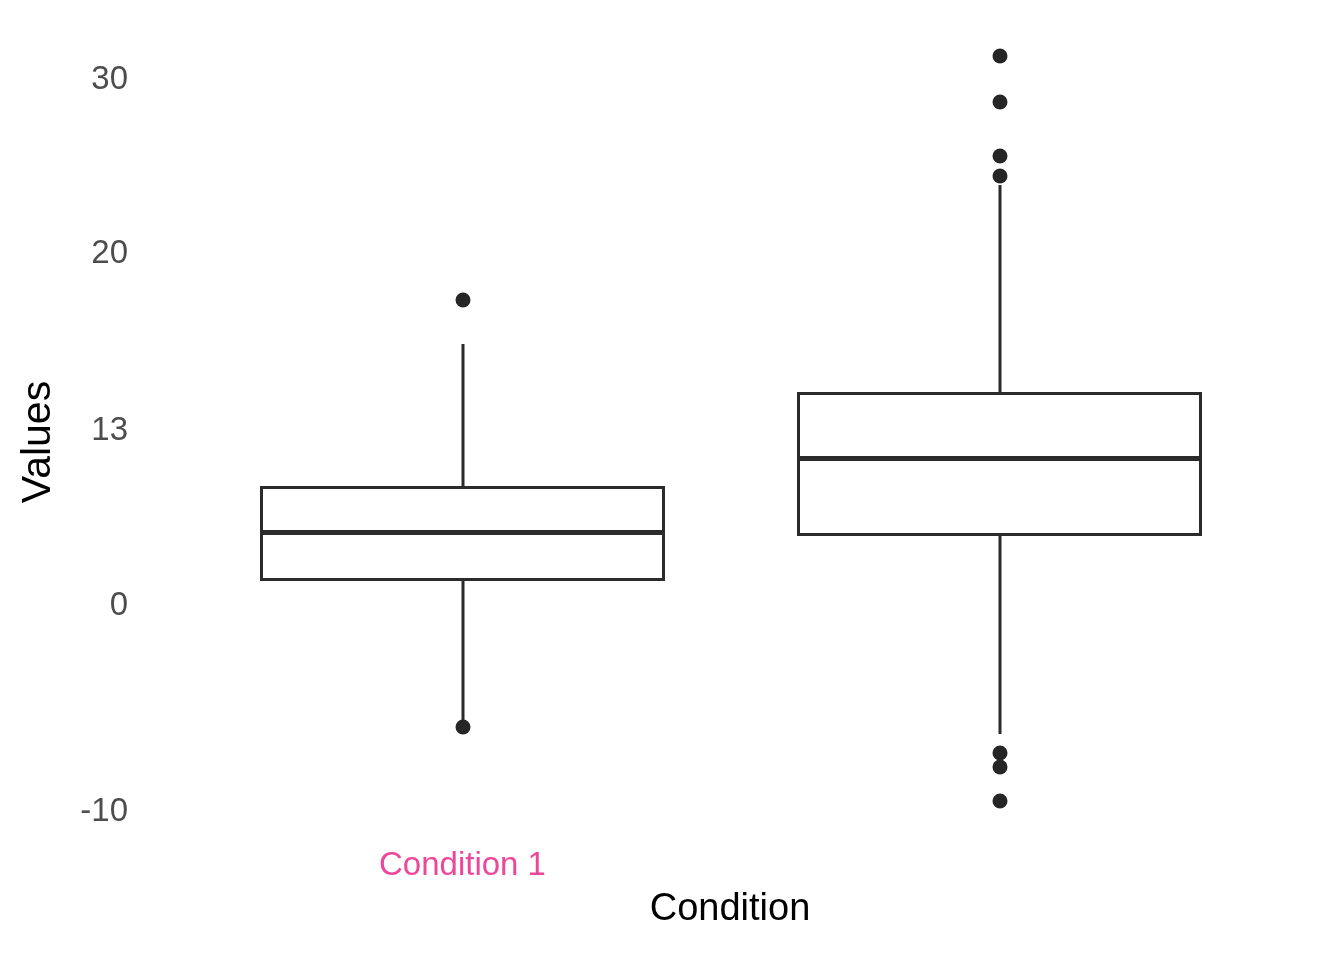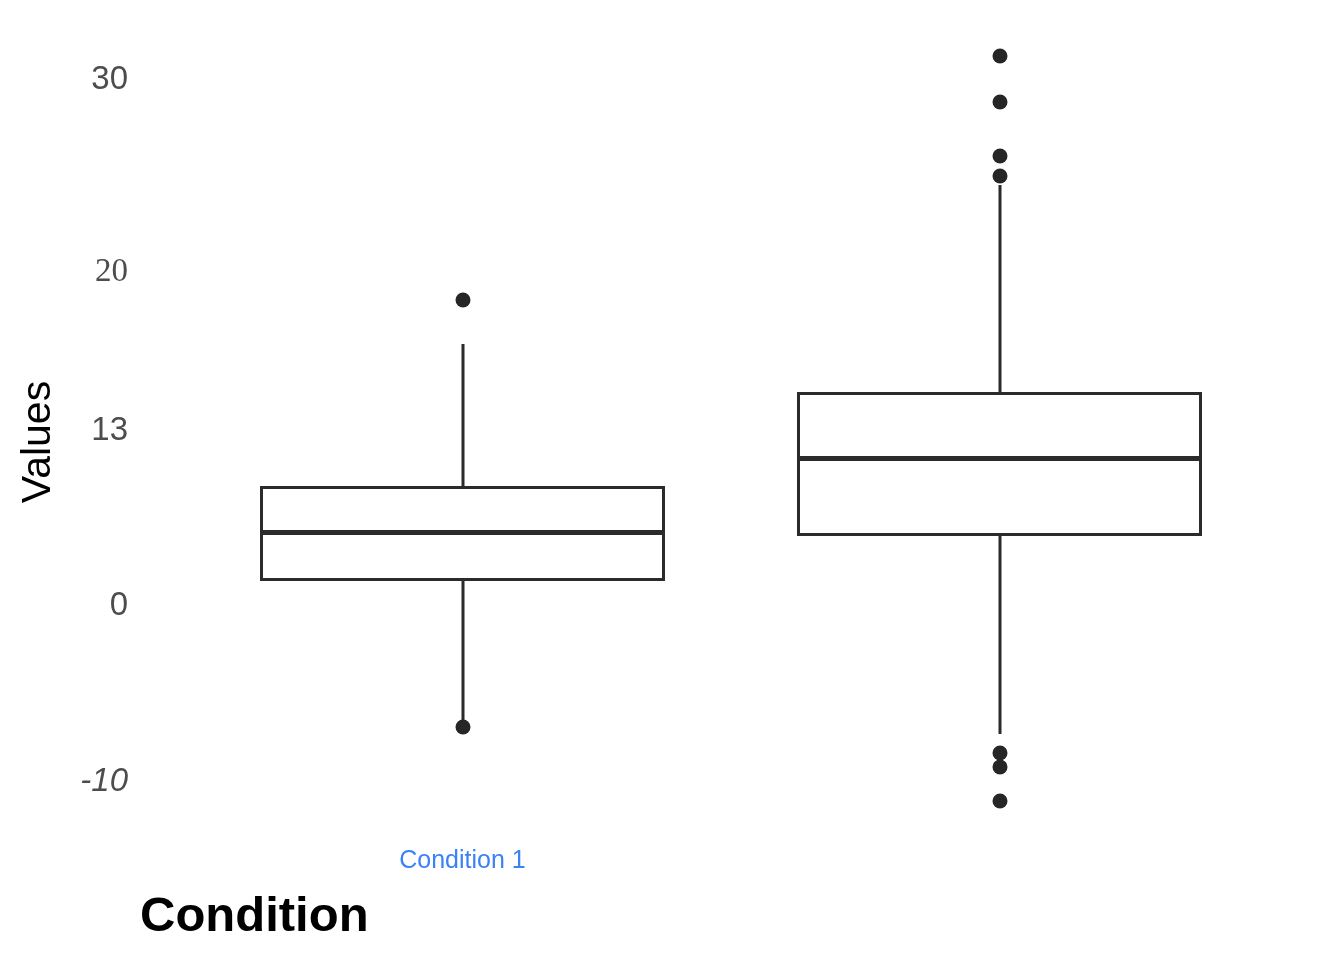--- a/index.html
+++ b/index.html
@@ -34,44 +34,43 @@
     font-size: 41px;
     color: #000000;
     letter-spacing: 0px;
     white-space: nowrap;
   }
   .axis-title-x {
     position: absolute;
     left: 140px;
     top: 886px;
     width: 1180px;
-    text-align: left;
-    font-size: 49px;
+    text-align: center;
+    font-size: 38px;
     color: #000000;
     white-space: nowrap;
-    font-weight: bold;
   }
   
   .ytick {
     position: absolute;
     right: 1216px; 
     width: 120px;
     text-align: right;
     font-size: 33px;
     color: #4d4d4d;
     white-space: nowrap;
     transform: translateY(-50%);
   }
   .xtick {
     position: absolute;
     top: 845px;
     width: 400px;
     text-align: center;
-    font-size: 25px;
-    color: #3b82f6;
+    font-size: 33px;
+    color: #ec4899;
     white-space: nowrap;
   }
   
   .boxgroup { position: absolute; left: 0; top: 0; }
   .whisker {
     position: absolute;
     width: 3px;
     background: #2b2b2b;
     transform: translateX(-1.5px);
   }
@@ -96,24 +95,24 @@
   }
 </style>
 </head>
 <body>
 
 <div id="plot-root">
 
   <div class="axis-title-y">Values</div>
 
   <div class="ytick" id="ytick-0" style="top: 77.5px;">30</div>
-  <div class="ytick" id="ytick-1" style="top: 270px; font-family: Liberation Serif, serif;">20</div>
+  <div class="ytick" id="ytick-1" style="top: 252px;">20</div>
   <div class="ytick" id="ytick-2" style="top: 428.5px;">13</div>
   <div class="ytick" id="ytick-3" style="top: 604px;">0</div>
-  <div class="ytick" id="ytick-4" style="top: 780px; font-style: italic;">-10</div>
+  <div class="ytick" id="ytick-4" style="top: 810px;">-10</div>
 
   <div id="panel" style="position:absolute;left:0;top:0;width:1344px;height:960px;">
       <div class="boxgroup">
         <div class="whisker" style="left: 462.5px; top: 344.26px; height: 142.155px;"></div>
         <div class="whisker" style="left: 462.5px; top: 581.185px; height: 138.645px;"></div>
         <div class="boxrect" style="left: 260px; top: 486.415px; width: 405px; height: 94.77px;"></div>
         <div class="median" style="left: 260px; top: 529.545px; width: 405px;"></div>
         <div class="outlier" style="left: 462.5px; top: 300.385px;"></div>
         <div class="outlier" style="left: 462.5px; top: 726.85px;"></div>
       </div>

